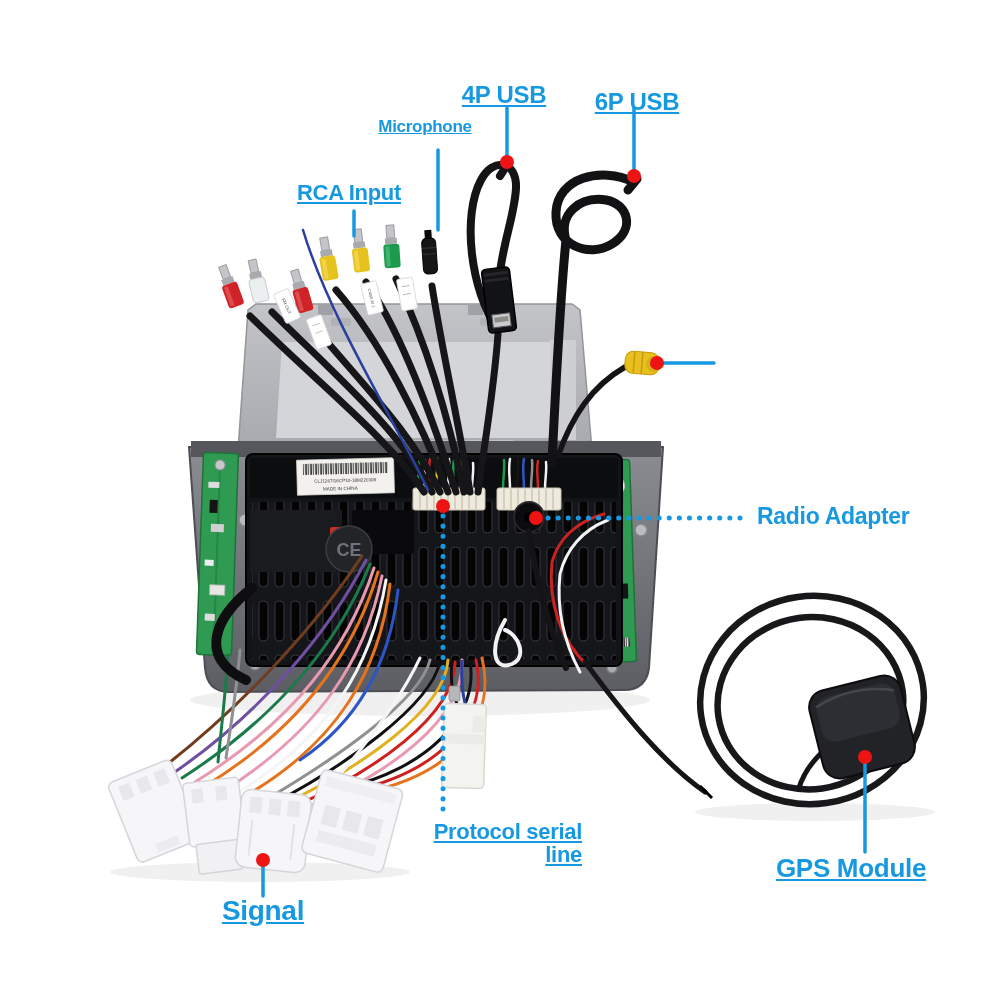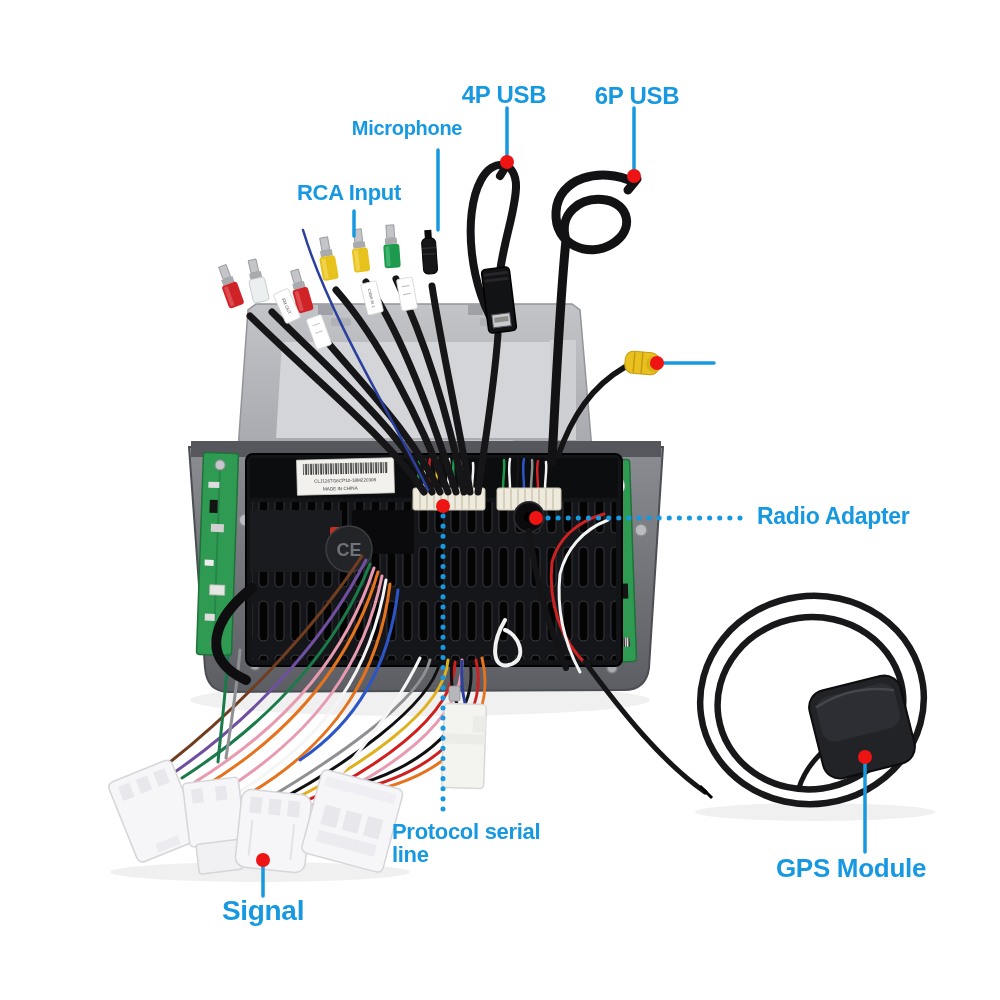--- a/index.html
+++ b/index.html
@@ -9,21 +9,21 @@
   html,body{margin:0;padding:0;background:#ffffff;}
   #stage{
     position:relative;width:1000px;height:1000px;background:#ffffff;
     font-family:"Liberation Sans",sans-serif;overflow:hidden;
   }
   #photo{position:absolute;left:0;top:0;}
   .ann-label{
     position:absolute;color:var(--label-blue);font-weight:700;
     white-space:nowrap;letter-spacing:-0.3px;line-height:1.05;
   }
-  .ann-label.center{transform:translateX(-50%);text-align:left;}
+  .ann-label.center{transform:translateX(-50%);text-align:right;text-decoration:underline;}
   .ann-label.wrap{white-space:normal;width:190px;}
 </style>
 </head>
 <body>
 
 <div id="stage">
 
 <svg id="photo" width="1000" height="1000" viewBox="0 0 1000 1000">
   <defs>
     <linearGradient id="shellGrad" x1="0" y1="0" x2="0" y2="1">
@@ -360,21 +360,21 @@
     <circle cx="507" cy="162" r="7"></circle>
     <circle cx="634" cy="176" r="7"></circle>
     <circle cx="657" cy="363" r="7"></circle>
     <circle cx="536" cy="518" r="7"></circle>
     <circle cx="443" cy="506" r="7"></circle>
     <circle cx="263" cy="860" r="7"></circle>
     <circle cx="865" cy="757" r="7"></circle>
   </g>
 </svg>
 
-  <div class="ann-label center" style="left:407px;top:118px;font-size:20px">Microphone</div>
+  <div class="ann-label center" style="left:425px;top:118px;font-size:17px">Microphone</div>
   <div class="ann-label center" style="left:349px;top:181px;font-size:22px">RCA Input</div>
   <div class="ann-label center" style="left:504px;top:82px;font-size:24px">4P USB</div>
-  <div class="ann-label center" style="left:637px;top:83px;font-size:24px">6P USB</div>
+  <div class="ann-label center" style="left:637px;top:89px;font-size:24px">6P USB</div>
   <div class="ann-label" style="left:757px;top:504px;font-size:23px">Radio Adapter</div>
   <div class="ann-label center" style="left:851px;top:855px;font-size:26px">GPS Module</div>
   <div class="ann-label center wrap" style="left:487px;top:820px;font-size:22px">Protocol serial line</div>
   <div class="ann-label center" style="left:263px;top:896px;font-size:28px">Signal</div>
 </div>
 
 </body></html>

